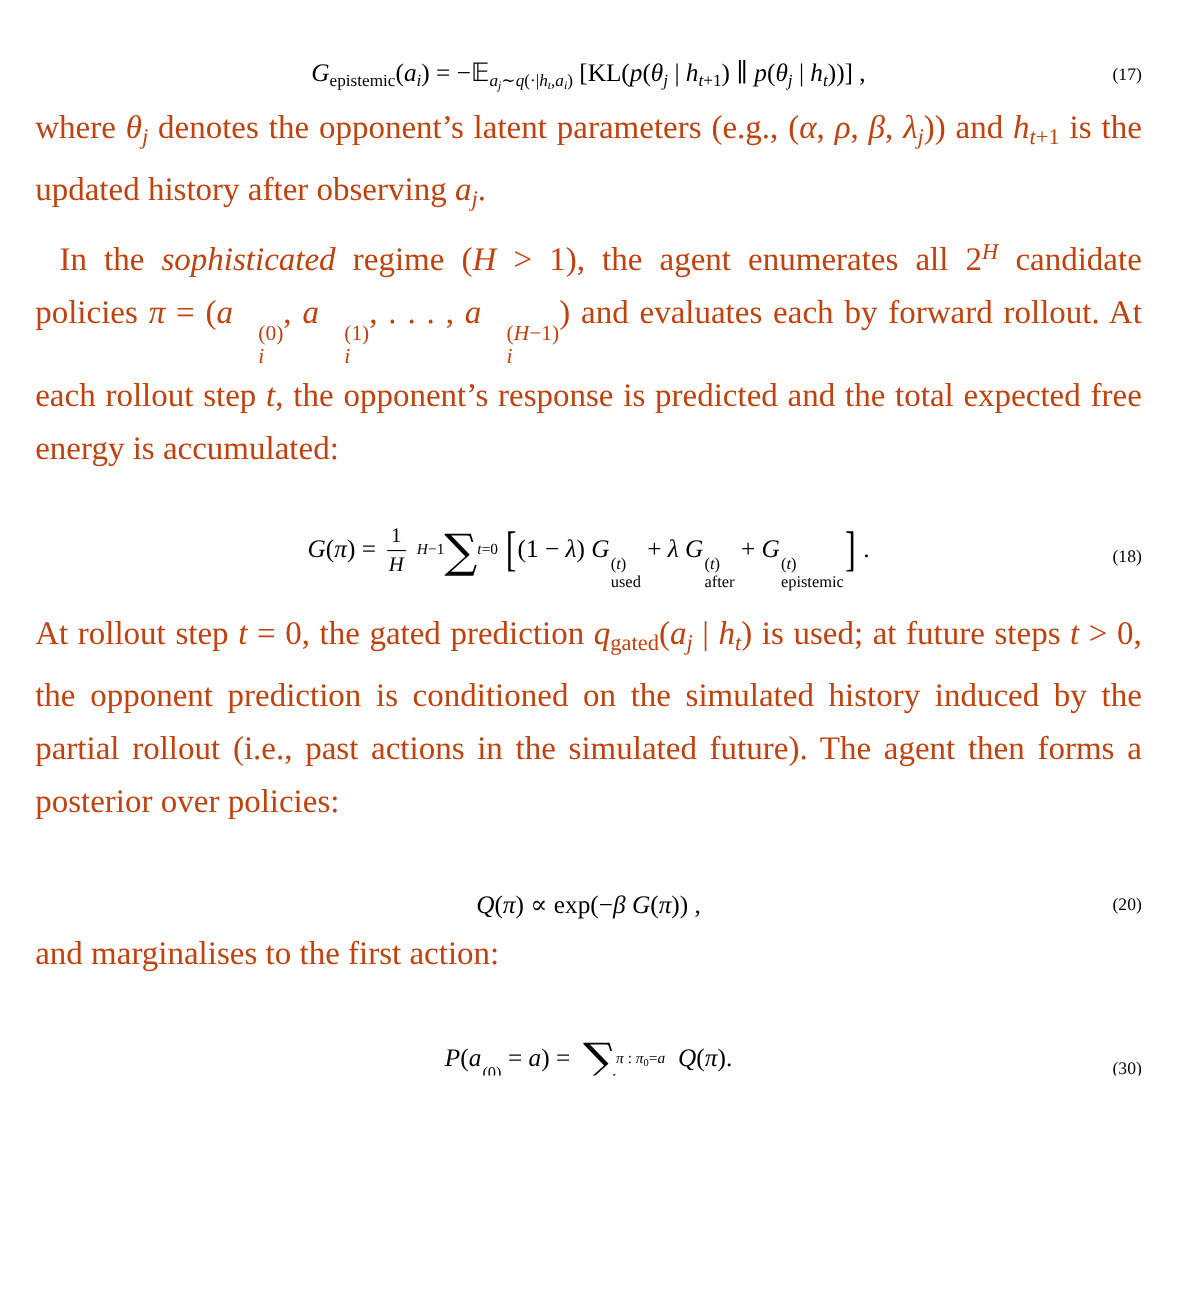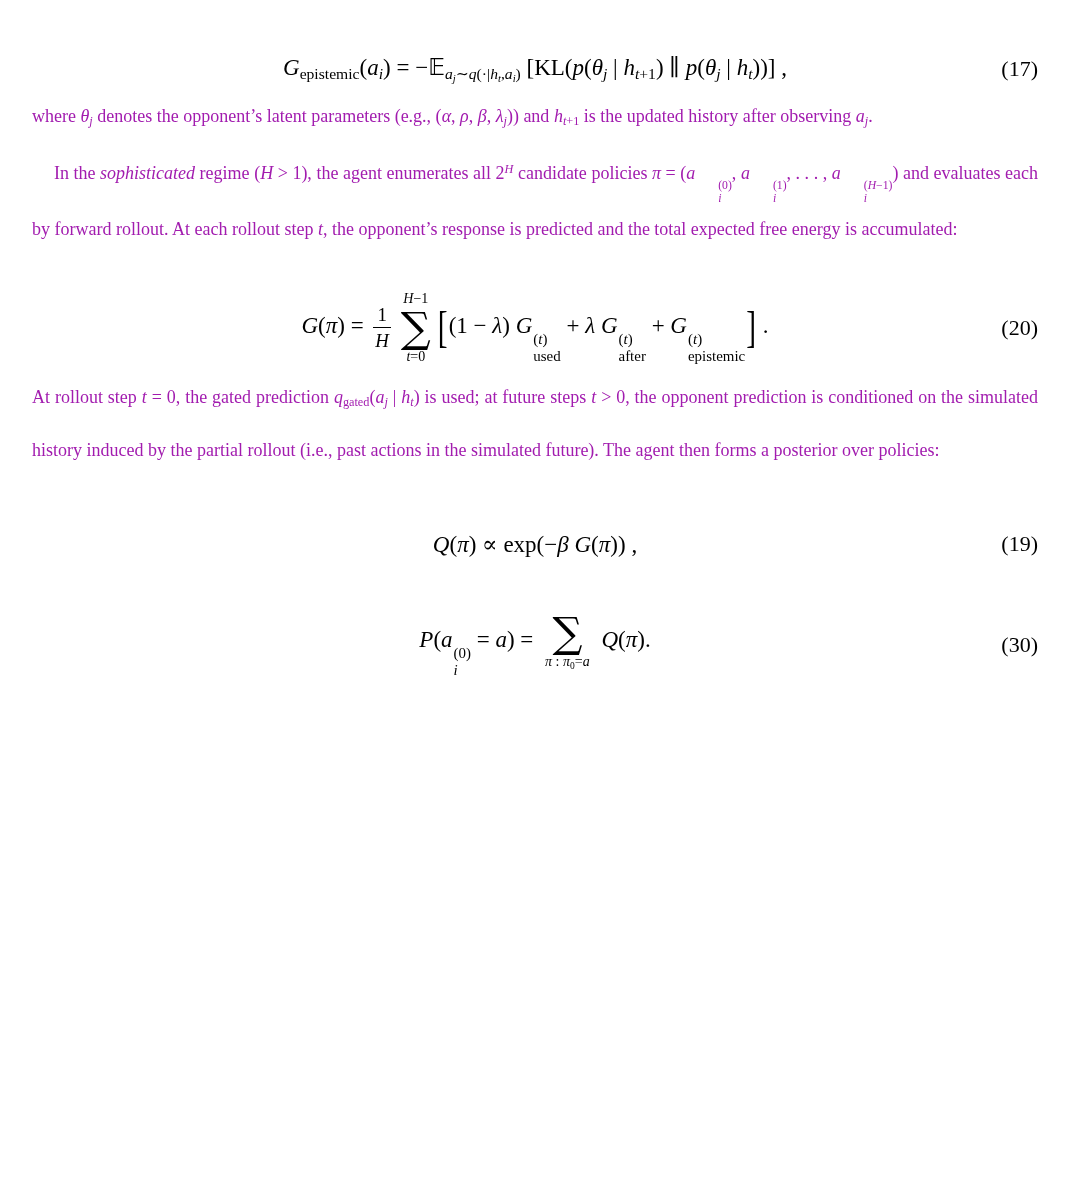--- a/index.html
+++ b/index.html
@@ -4,30 +4,30 @@
 <style>
   html,body { margin:0; padding:0; background:#ffffff; }
   .page {
     position:relative; width:1080px; height:978px; overflow:hidden;
     background:#ffffff; color:#000000;
     font-family:"Liberation Serif","DejaVu Serif",serif;
   }
   .content { padding:0 42px 0 32px; }
 
   p.para {
-    font-size:18px; line-height:48px; text-align:justify;
-    margin:0; color:#a21caf;
+    font-size:30px; line-height:48px; text-align:justify;
+    margin:0; color:#c2410c;
   }
   .indent { text-indent:22px; }
 
   .eqrow { position:relative; display:flex; align-items:center; justify-content:center; }
   .eq-math { font-size:23px; white-space:nowrap; }
   .eqnum {
     position:absolute; right:0; top:50%; transform:translateY(-50%);
-    font-size:22px;
+    font-size:16px;
     margin-left:39px;
   }
 
   
   .mr { font-style:normal; }
   .mi { font-style:italic; }
   .mbb { font-family:"DejaVu Sans","DejaVu Serif",serif; font-style:normal; }
   .msub { font-size:0.68em; vertical-align:-0.28em; }
   .msup { font-size:0.68em; vertical-align:0.52em; }
   .mss {
@@ -36,21 +36,21 @@
     padding-left:1px;
   }
   .mss-t, .mss-b { display:block; }
   .mfrac {
     display:inline-block; text-align:center; vertical-align:middle;
     font-size:0.82em; line-height:1.25; margin:0 4px;
   }
   .mfrac-n { display:block; border-bottom:1.4px solid currentColor; padding:0 4px 1px; }
   .mfrac-d { display:block; padding-top:1px; }
   .msum {
-    display:inline-flex; flex-direction:column; align-items:center;
+    display:inline-flex; align-items:center;
     vertical-align:middle; margin:0 6px; line-height:1;
   }
   .msum-lim { font-size:14px; line-height:1.15; white-space:nowrap; }
   .msum-sig { font-size:42px; line-height:1.0; font-family:"DejaVu Serif","DejaVu Sans",serif; }
   .mbig {
     display:inline-block; transform:scaleY(1.5); transform-origin:center;
     font-size:1.28em; vertical-align:middle; padding:0 1px;
   }
 
   
@@ -96,30 +96,31 @@
           </span><span class="mbig">[</span><span class="mr">(1 − </span><span class="mi">λ</span><span class="mr">) </span><span class="mi">G</span><span class="mss">
             <span class="mss-t"><span class="mr">(</span><span class="mi">t</span><span class="mr">)</span></span>
             <span class="mss-b"><span class="mr">used</span></span>
           </span><span class="mr"> + </span><span class="mi">λ</span><span class="mr"> </span><span class="mi">G</span><span class="mss">
             <span class="mss-t"><span class="mr">(</span><span class="mi">t</span><span class="mr">)</span></span>
             <span class="mss-b"><span class="mr">after</span></span>
           </span><span class="mr"> + </span><span class="mi">G</span><span class="mss">
             <span class="mss-t"><span class="mr">(</span><span class="mi">t</span><span class="mr">)</span></span>
             <span class="mss-b"><span class="mr">epistemic</span></span>
           </span><span class="mbig">]</span><span class="mr"> .</span></div>
-      <div class="eqnum">(20)</div>
+      <div class="eqnum">(18)</div>
     </div>
 
     <p class="para b-p3"><span class="mr">At rollout step </span><span class="mi">t</span><span class="mr"> = 0, the gated prediction </span><span class="mi">q</span><span class="msub"><span class="mr">gated</span></span><span class="mr">(</span><span class="mi">a</span><span class="msub"><span class="mi">j</span></span><span class="mr"> | </span><span class="mi">h</span><span class="msub"><span class="mi">t</span></span><span class="mr">) is used; at future steps </span><span class="mi">t</span><span class="mr"> &gt; 0, the opponent prediction is conditioned on the simulated history induced by the partial rollout (i.e., past actions in the simulated future). The agent then forms a posterior over policies:</span></p>
 
     <div class="eqrow b-eq19">
       <div class="eq-math"><span class="mi">Q</span><span class="mr">(</span><span class="mi">π</span><span class="mr">) ∝ exp(−</span><span class="mi">β</span><span class="mr"> </span><span class="mi">G</span><span class="mr">(</span><span class="mi">π</span><span class="mr">)) ,</span></div>
-      <div class="eqnum">(19)</div>
+      <div class="eqnum">(20)</div>
     </div>
 
+    <p class="para b-p4"><span class="mr">and marginalises to the first action:</span></p>
 
     <div class="eqrow b-eq20">
       <div class="eq-math"><span class="mi">P</span><span class="mr">(</span><span class="mi">a</span><span class="mss">
             <span class="mss-t"><span class="mr">(0)</span></span>
             <span class="mss-b"><span class="mi">i</span></span>
           </span><span class="mr"> = </span><span class="mi">a</span><span class="mr">) = </span><span class="msum">
             <span class="msum-sig">∑</span>
             <span class="msum-lim"><span class="mi">π</span><span class="mr"> : </span><span class="mi">π</span><span class="msub"><span class="mr">0</span></span><span class="mr">=</span><span class="mi">a</span></span>
           </span><span class="mr"> </span><span class="mi">Q</span><span class="mr">(</span><span class="mi">π</span><span class="mr">).</span></div>
       <div class="eqnum">(30)</div>

